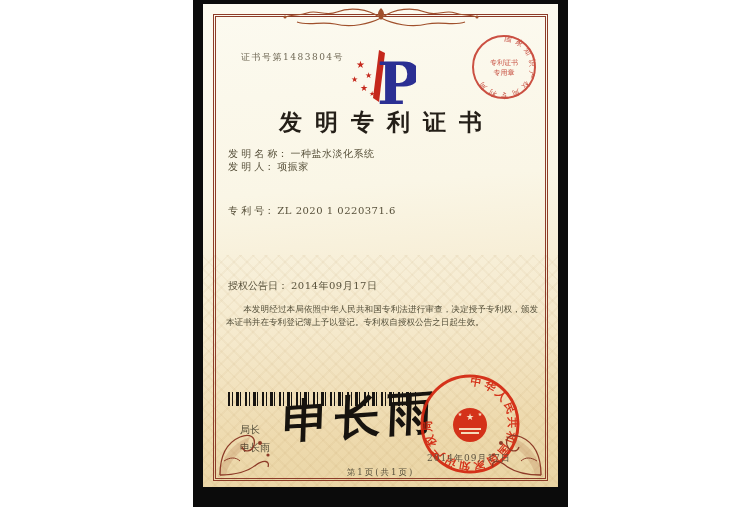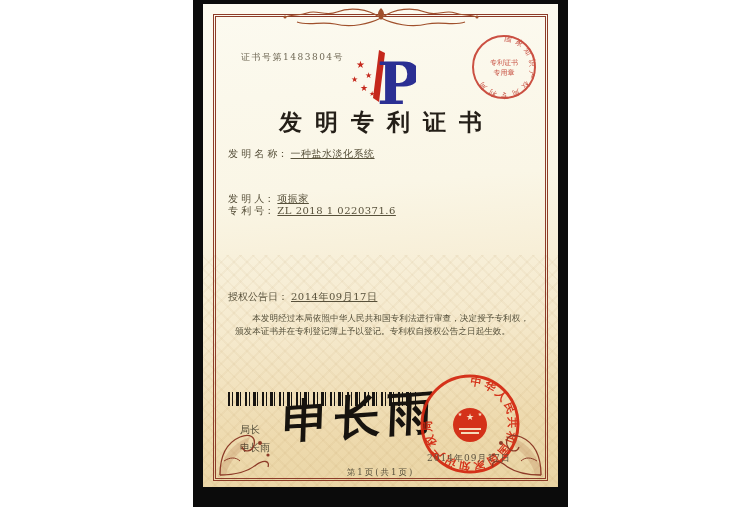--- a/index.html
+++ b/index.html
@@ -20,25 +20,25 @@
       repeating-linear-gradient(-45deg, rgba(168,128,66,.06) 0 2px, transparent 2px 9px);
   }
   .frame{position:absolute;left:10px;right:10px;top:10px;bottom:6px;border:3px double #8d3b28;}
   .ornament{position:absolute;left:50%;top:0;transform:translateX(-50%);}
   .cert-no{position:absolute;left:38px;top:47px;font-size:9px;color:#6e6754;letter-spacing:1.5px;}
   .logo{position:absolute;left:141px;top:36px;width:72px;height:72px;}
   .seal-top{position:absolute;left:267px;top:29px;width:68px;height:68px;opacity:.88;}
   .title{position:absolute;left:0;right:0;top:103px;margin:0;text-align:center;
          font-size:23px;font-weight:bold;color:#241f18;letter-spacing:13px;text-indent:13px;}
   .field-row{position:absolute;left:25px;font-size:10px;color:#57503a;white-space:nowrap;}
-  .field-row .val{margin-left:3px;letter-spacing:.5px;text-decoration:underline;}
-  .r1{top:143px}.r2{top:188px}.r3{top:200px}.r4{top:228px}.r5{top:256px}.r6{top:286px}
+  .field-row .val{margin-left:3px;letter-spacing:.5px;}
+  .r1{top:143px}.r2{top:156px}.r3{top:200px}.r4{top:228px}.r5{top:256px}.r6{top:275px}
   .body-text{position:absolute;left:23px;right:20px;top:299px;font-size:8.6px;line-height:13px;
              color:#55503b;text-align:justify;}
-  .body-text p{margin:9px;text-indent:2em;}
+  .body-text p{margin:0;text-indent:2em;}
   .barcode{position:absolute;left:25px;top:388px;width:188px;height:14px;
     background:repeating-linear-gradient(90deg,
       #171411 0 2px,transparent 2px 4px,#171411 4px 5px,transparent 5px 8px,
       #171411 8px 11px,transparent 11px 12px,#171411 12px 13px,transparent 13px 17px);}
   .officer{position:absolute;left:37px;top:417px;font-size:10px;color:#4f4936;line-height:18px;}
   .signature{position:absolute;left:80px;top:388px;font-size:46px;font-weight:bold;color:#17130e;
              letter-spacing:6px;transform:rotate(-4deg) skewX(-6deg);transform-origin:left center;}
   .seal-big{position:absolute;left:215px;top:368px;width:104px;height:104px;opacity:.93;}
   .seal-date{position:absolute;left:224px;top:448px;font-size:9px;color:#5d5340;
              letter-spacing:1px;z-index:3;}
@@ -96,21 +96,21 @@
 
     <h1 class="title">发明专利证书</h1>
 
     <div class="field-row r1">
       <span class="lbl">发 明 名 称：</span><span class="val">一种盐水淡化系统</span>
     </div>
     <div class="field-row r2">
       <span class="lbl">发  明  人：</span><span class="val">项振家</span>
     </div>
     <div class="field-row r3">
-      <span class="lbl">专  利  号：</span><span class="val">ZL 2018 1 0220371.6</span>
+      <span class="lbl">专  利  号：</span><span class="val">ZL 2020 1 0220371.6</span>
     </div>
     <div class="field-row r6">
       <span class="lbl">授权公告日：</span><span class="val">2014年09月17日</span>
     </div>
 
     <div class="body-text">
       <p>本发明经过本局依照中华人民共和国专利法进行审查，决定授予专利权，颁发本证书并在专利登记簿上予以登记。专利权自授权公告之日起生效。</p>
     </div>
 
     <div class="barcode"></div>

